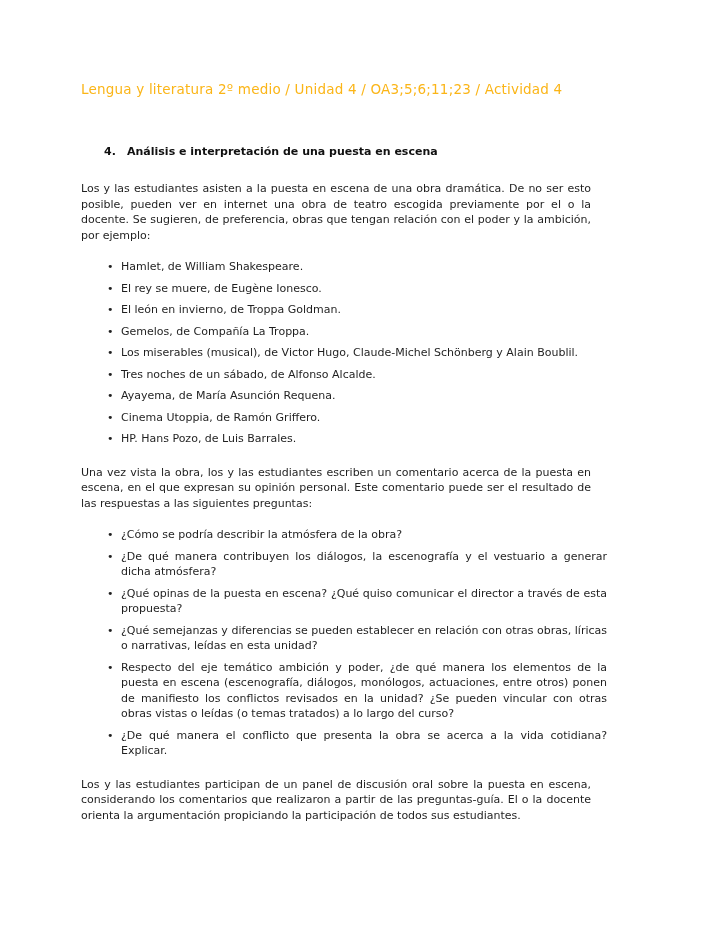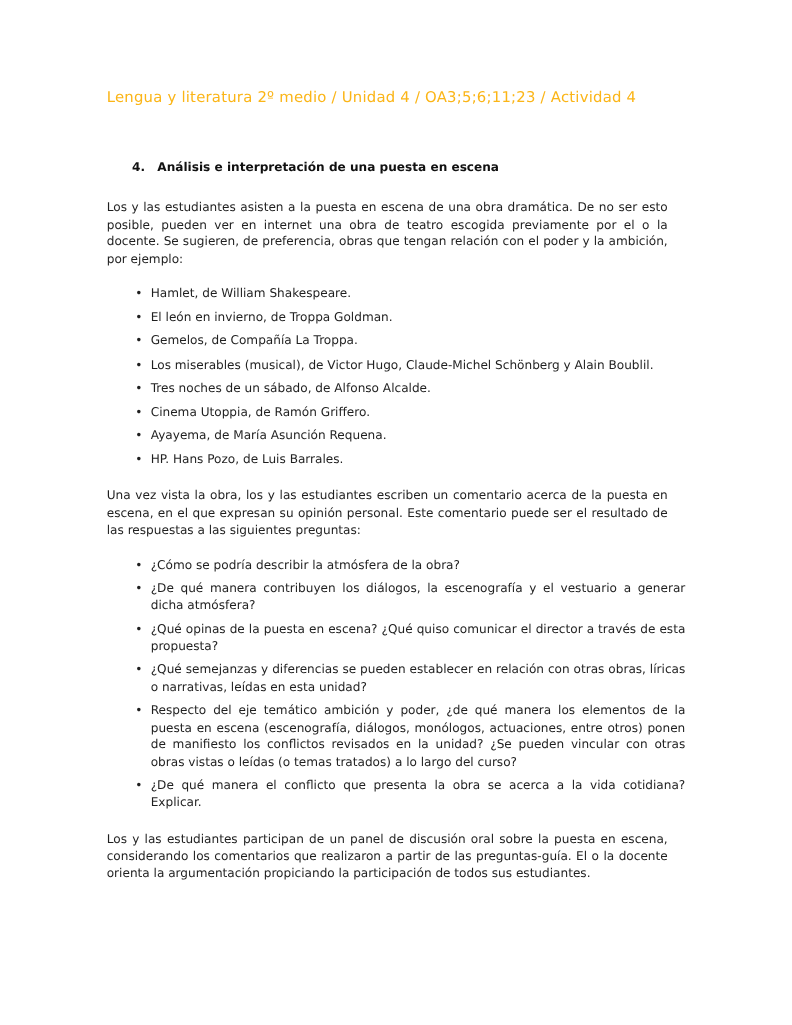--- a/index.html
+++ b/index.html
@@ -10,21 +10,21 @@
   body {
     width: 720px;
     height: 932px;
     font-family: "DejaVu Sans", "Liberation Sans", sans-serif;
     color: #1f1f1f;
     position: relative;
     overflow: hidden;
   }
   .page {
     position: absolute;
-    left: 97px;
+    left: 81px;
     top: 80px;
     width: 526px;
   }
   .breadcrumb {
     color: #fbb517;
     font-size: 13.5px;
     line-height: 18px;
     margin-bottom: 47px;
     letter-spacing: 0.2px;
   }
@@ -80,26 +80,27 @@
 
   <div class="activity-heading">
     <span class="num">4.</span>
     <span>Análisis e interpretación de una puesta en escena</span>
   </div>
 
   <p class="body-par">Los y las estudiantes asisten a la puesta en escena de una obra dramática. De no ser esto posible, pueden ver en internet una obra de teatro escogida previamente por el o la docente. Se sugieren, de preferencia, obras que tengan relación con el poder y la ambición, por ejemplo:</p>
 
   <ul class="doc-list">
     <li><span class="it">Hamlet</span><span>, de William Shakespeare.</span></li>
+    <li><span class="it">El rey se muere</span><span>, de Eugène Ionesco.</span></li>
     <li><span class="it">El león en invierno</span><span>, de Troppa Goldman.</span></li>
     <li><span class="it">Gemelos</span><span>, de Compañía La Troppa.</span></li>
     <li><span class="it">Los miserables</span><span> (musical), de Victor Hugo, Claude-Michel Schönberg y Alain Boublil.</span></li>
     <li><span>Tres noches de un sábado</span><span>, de Alfonso Alcalde.</span></li>
+    <li><span class="it">Ayayema</span><span>, de María Asunción Requena.</span></li>
     <li><span class="it">Cinema Utoppia</span><span>, de Ramón Griffero.</span></li>
-    <li><span class="it">Ayayema</span><span>, de María Asunción Requena.</span></li>
     <li><span class="it">HP. Hans Pozo</span><span>, de Luis Barrales.</span></li>
   </ul>
 
   <p class="body-par">Una vez vista la obra, los y las estudiantes escriben un comentario acerca de la puesta en escena, en el que expresan su opinión personal. Este comentario puede ser el resultado de las respuestas a las siguientes preguntas:</p>
 
   <ul class="doc-list">
     <li>¿Cómo se podría describir la atmósfera de la obra?</li>
     <li>¿De qué manera contribuyen los diálogos, la escenografía y el vestuario a generar dicha atmósfera?</li>
     <li>¿Qué opinas de la puesta en escena? ¿Qué quiso comunicar el director a través de esta propuesta?</li>
     <li>¿Qué semejanzas y diferencias se pueden establecer en relación con otras obras, líricas o narrativas, leídas en esta unidad?</li>

